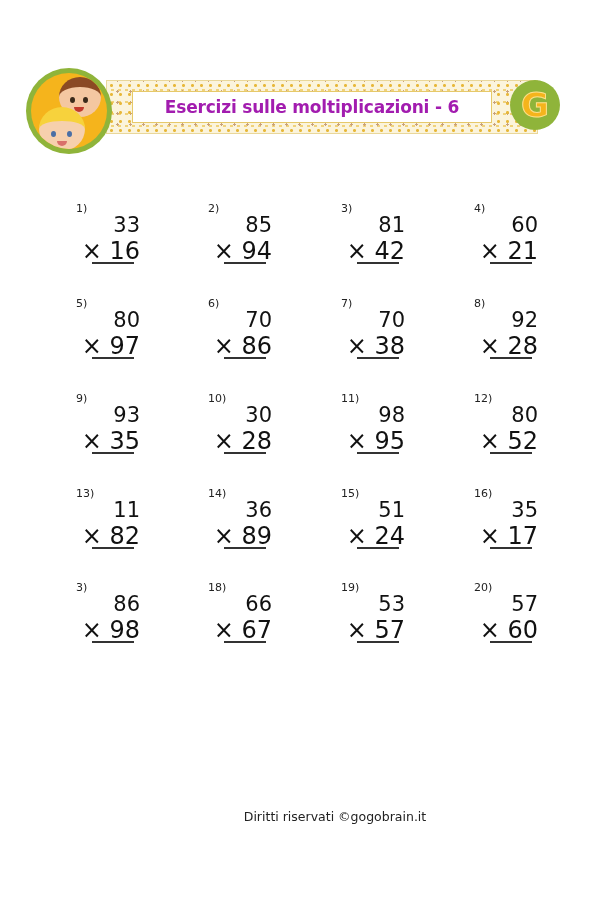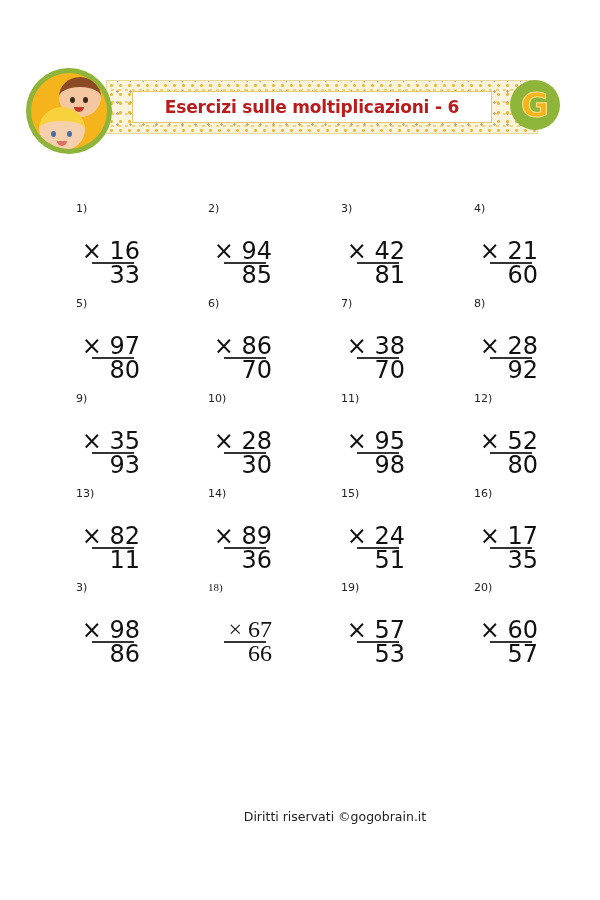--- a/index.html
+++ b/index.html
@@ -10,35 +10,35 @@
     background-color:#fbf4dc;
     background-image:
       radial-gradient(circle, #e8b83a 1.3px, transparent 1.6px),
       radial-gradient(circle, #c9a07a 1.1px, transparent 1.4px),
       radial-gradient(circle, #f0d27a 1.2px, transparent 1.5px);
     background-size:9px 9px, 13px 11px, 7px 12px;
     background-position:0 0, 4px 5px, 2px 3px;
     border:1px solid #e9d79a; }
   .title-box { position:absolute; left:106px; top:23px; width:358px; height:30px; background:#ffffff; border:1px solid #e6c96a;
     display:flex; align-items:center; justify-content:center; }
-  .title-text { font-family:"DejaVu Sans", sans-serif; font-weight:bold; font-size:17px; color:#b91c1c; letter-spacing:-0.2px; }
+  .title-text { font-family:"DejaVu Sans", sans-serif; font-weight:bold; font-size:17px; color:#a21caf; letter-spacing:-0.2px; }
 
   .kids-logo { position:absolute; left:0; top:0; width:86px; height:86px; border-radius:50%; background:#8fb43a; }
   .kids-inner { position:absolute; left:5px; top:5px; width:76px; height:76px; border-radius:50%; background:#f5b41c; overflow:hidden; }
   .face-boy { position:absolute; left:28px; top:4px; width:42px; height:40px; border-radius:50%; background:#f4c7a1; border-top:10px solid #8b4a24; box-sizing:border-box; }
   .face-girl { position:absolute; left:8px; top:34px; width:46px; height:44px; border-radius:50%; background:#f6d0ad; border-top:14px solid #f7d23c; box-sizing:border-box; }
   .eye { position:absolute; width:5px; height:6px; border-radius:50%; background:#3a2a1a; }
   .mouth { position:absolute; width:10px; height:5px; border-radius:0 0 8px 8px; background:#c0392b; }
 
   .g-logo { position:absolute; left:484px; top:12px; width:50px; height:50px; border-radius:50%; background:#8fb43a; display:flex; align-items:center; justify-content:center; }
   .g-letter { font-family:"DejaVu Sans", sans-serif; font-weight:bold; font-size:34px; color:#f5b41c; line-height:1; -webkit-text-stroke:1px #fde08a; }
 
   .problem { position:absolute; width:90px; height:70px; }
   .p-label { position:absolute; left:0; top:0; font-size:11px; color:#222; }
-  .p-top { position:absolute; right:26px; top:11px; font-size:24px; color:#111;margin-top:48px; }
+  .p-top { position:absolute; right:26px; top:11px; font-size:21px; color:#111; }
   .p-bottom { position:absolute; right:26px; top:35px; font-size:24px; color:#111; }
   .p-line { position:absolute; left:16px; top:60px; width:42px; height:1.5px; background:#333; }
 
   .footer { position:absolute; left:0; width:600px; top:809px; text-align:center; font-size:12.5px; color:#222;margin-left:35px; }
 </style>
 </head>
 <body>
 
 <div class="header">
   <div class="banner"></div>
@@ -160,21 +160,21 @@
       <span class="p-top">35</span>
       <span class="p-bottom">× 17</span>
       <div class="p-line"></div>
     </div>
     <div class="problem" style="left: 76px; top: 581px;">
       <span class="p-label">3)</span>
       <span class="p-top">86</span>
       <span class="p-bottom">× 98</span>
       <div class="p-line"></div>
     </div>
-    <div class="problem" style="left: 208px; top: 581px; font-family: Liberation Serif, serif;">
+    <div class="problem" style="left: 208px; top: 581px;">
       <span class="p-label">18)</span>
       <span class="p-top">66</span>
       <span class="p-bottom">× 67</span>
       <div class="p-line"></div>
     </div>
     <div class="problem" style="left: 341px; top: 581px;">
       <span class="p-label">19)</span>
       <span class="p-top">53</span>
       <span class="p-bottom">× 57</span>
       <div class="p-line"></div>

